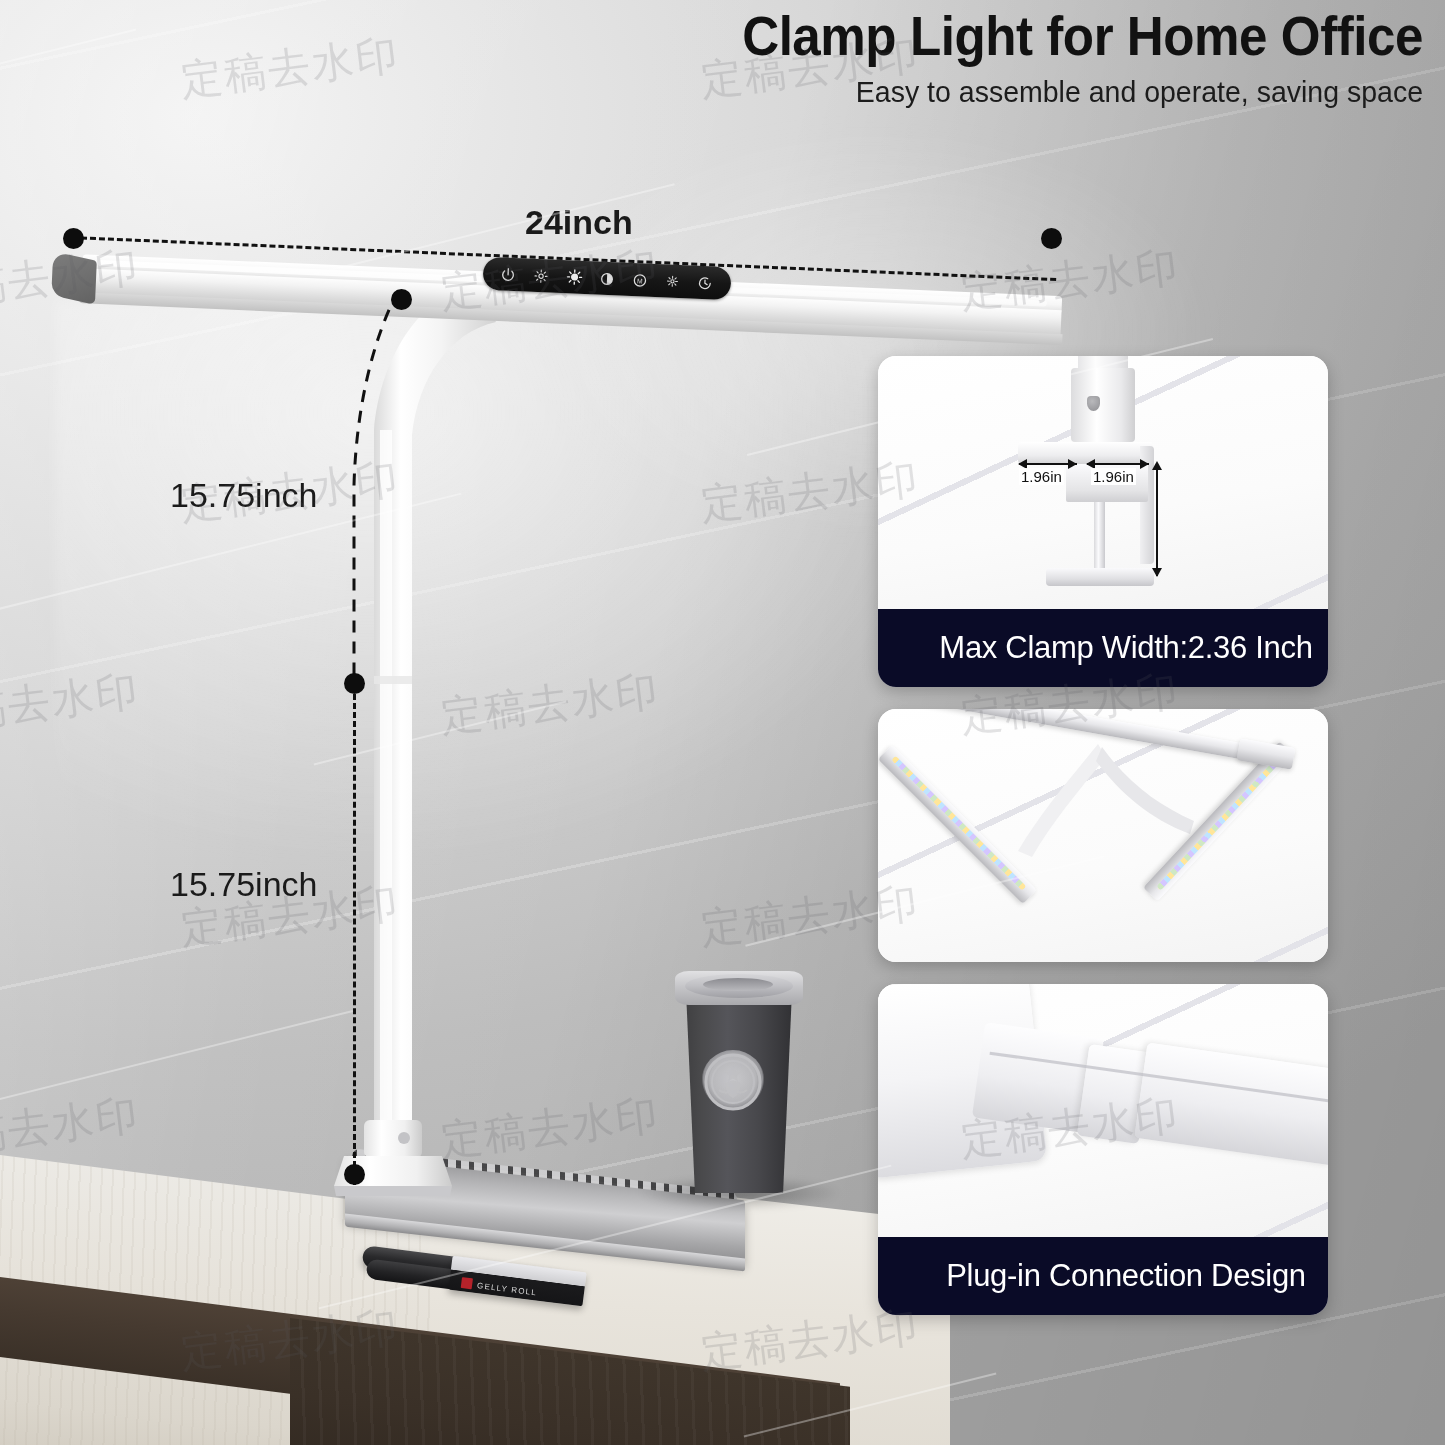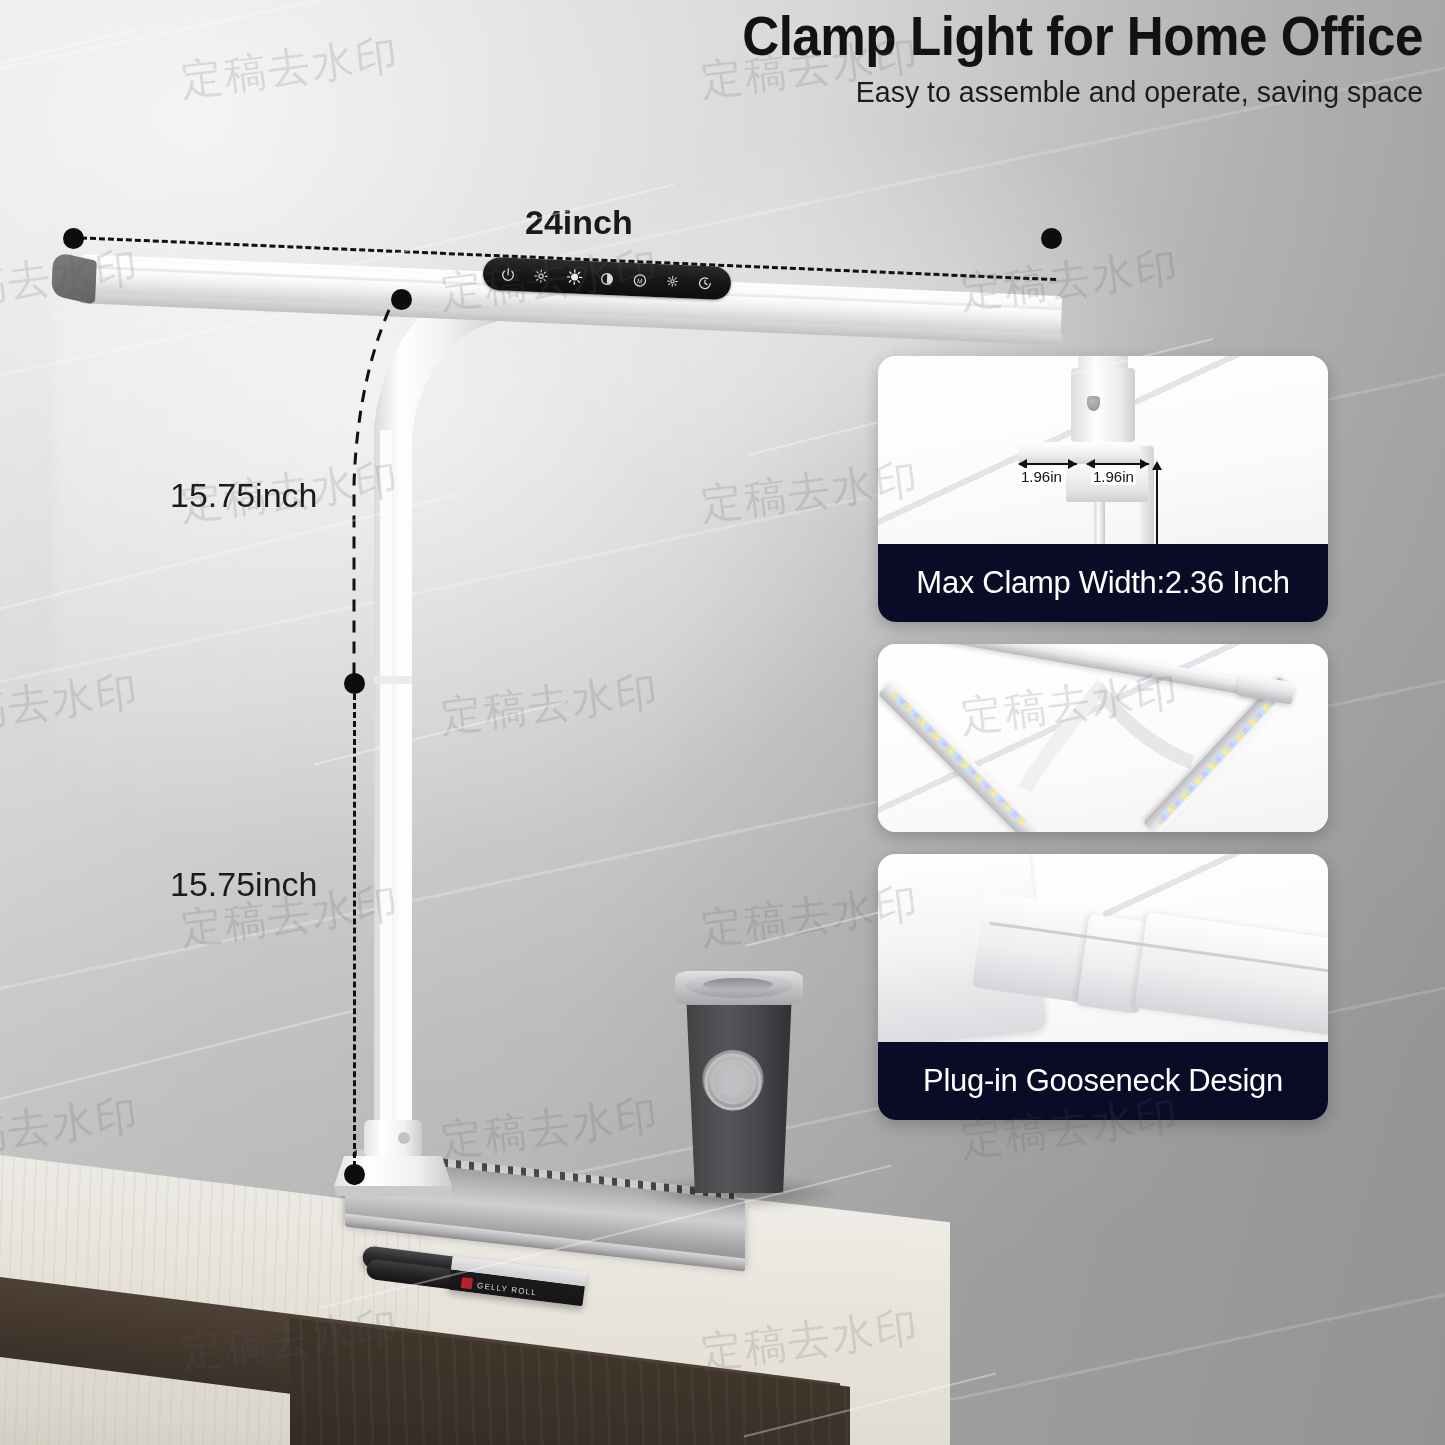--- a/index.html
+++ b/index.html
@@ -238,27 +238,27 @@
   }
 
   
   .cards{position:absolute;left:878px;top:356px;width:450px;}
   .card{
     position:relative;width:450px;border-radius:18px;overflow:hidden;
     background:#ffffff;margin-bottom:22px;
     box-shadow:0 5px 16px rgba(0,0,0,.22);
   }
   .card-img{
-    position:relative;width:100%;height:188px;overflow:hidden;
+    position:relative;width:100%;height:253px;overflow:hidden;
     background:linear-gradient(170deg,#ffffff 0%,#fbfbfb 60%,#f3f3f3 100%);
   }
   .card-caption{
     position:relative;width:100%;height:78px;
     background:#0a0b27;
-    display:flex;align-items:center;justify-content:center;
+    display:flex;align-items:center;justify-content:center;padding-left:23px;
   }
   .card-caption span{
     color:#ffffff;font-size:31px;font-family:"Liberation Sans",sans-serif;
     letter-spacing:-0.3px;white-space:nowrap;
   }
   .card-img .diag{
     position:absolute;left:-60px;top:-40px;width:620px;height:340px;
     background:repeating-linear-gradient(-25deg,
       rgba(235,235,238,0) 0px, rgba(235,235,238,0) 115px,
       rgba(226,226,232,0.95) 115px, rgba(226,226,232,0.95) 121px,
@@ -508,21 +508,21 @@
     <div class="card">
       <div class="card-img">
         <div class="diag"></div>
         <div class="c3-a" style="left:-20px;top:-4px;width:180px;height:190px;border-radius:14px;transform:rotate(-6deg);"></div>
         <div class="c3-b" style="left:100px;top:46px;width:120px;height:96px;transform:rotate(8deg);border-radius:6px;"></div>
         <div class="c3-b" style="left:205px;top:64px;width:62px;height:92px;transform:rotate(8deg);border-radius:5px;box-shadow:-3px 0 6px rgba(0,0,0,.10);"></div>
         <div class="c3-b" style="left:262px;top:72px;width:200px;height:96px;transform:rotate(8deg);border-radius:5px;box-shadow:-3px 0 6px rgba(0,0,0,.10);"></div>
         <div style="position:absolute;left:110px;top:92px;width:350px;height:3px;background:rgba(190,190,196,.7);transform:rotate(8deg);"></div>
       </div>
       <div class="card-caption">
-        <span>Plug-in Gooseneck Design</span>
+        <span>Plug-in Connection Design</span>
       </div>
     </div>
 
   </div>
 
   <div class="header">
     <div class="title">Clamp Light for Home Office</div>
     <div class="subtitle">Easy to assemble and operate, saving space</div>
   </div>
 

